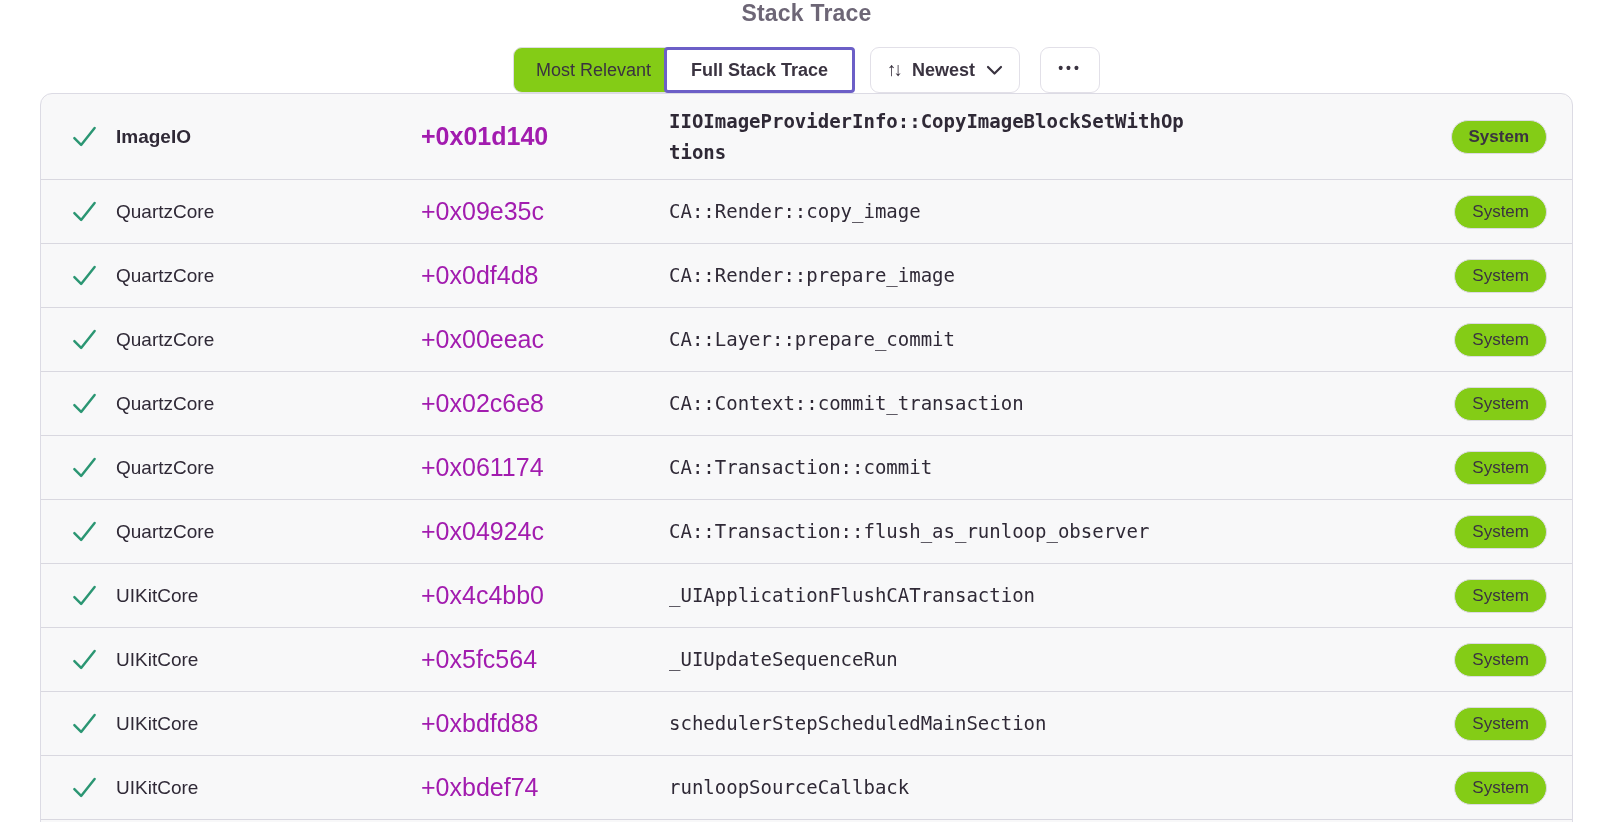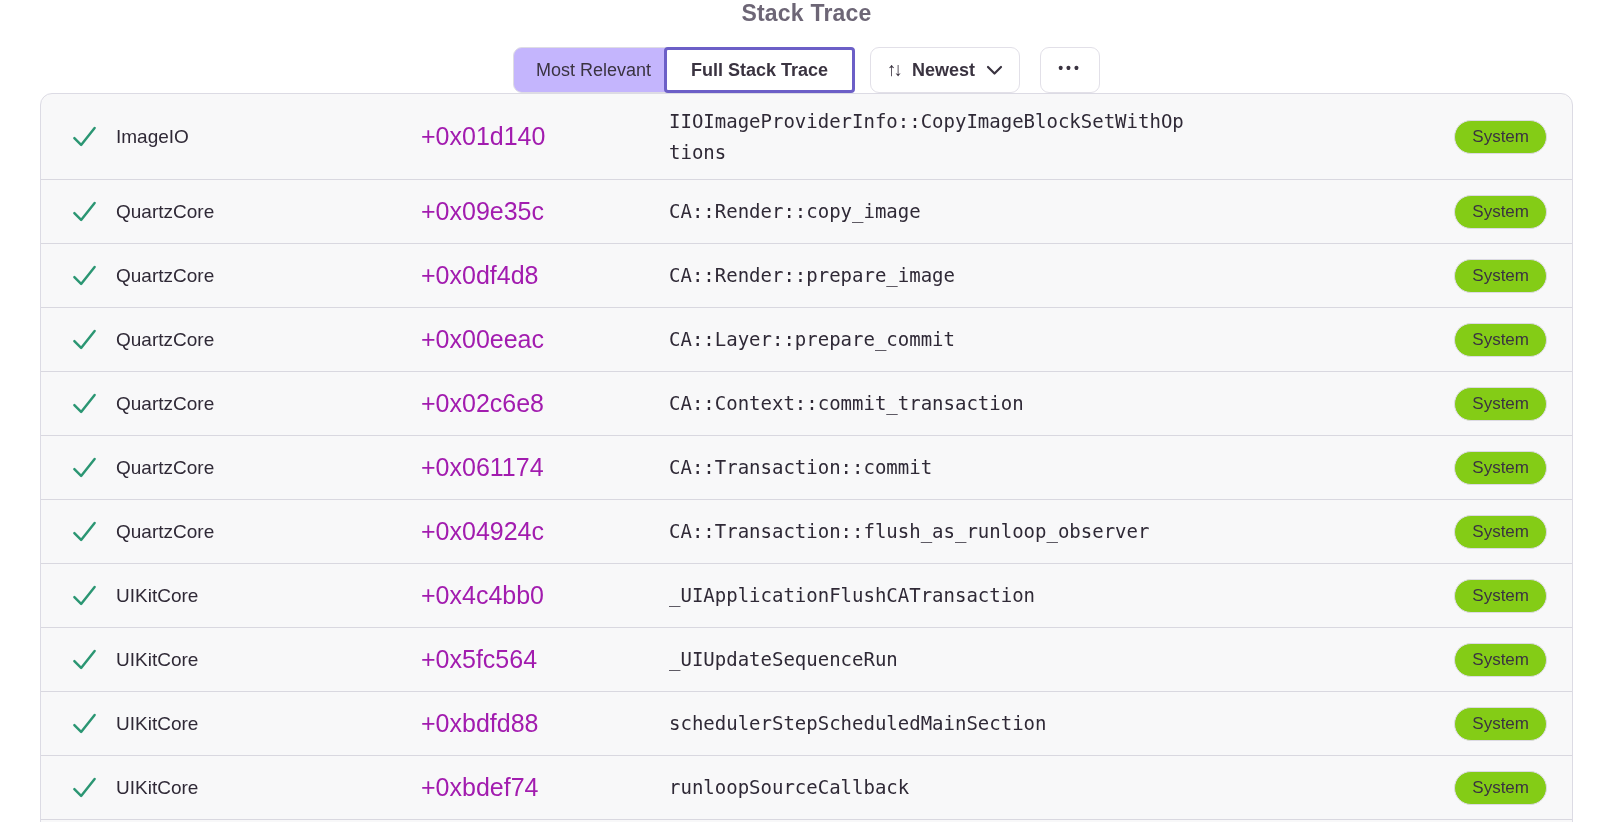--- a/index.html
+++ b/index.html
@@ -25,21 +25,21 @@
     letter-spacing: 0.2px;
   }
   .header-spacer { flex: 1; }
   .controls { display: flex; align-items: center; }
   .segmented { display: flex; align-items: center; }
   .segment {
     height: 46px;
     display: flex; align-items: center;
     padding: 0 22px;
     font-size: 18px;
-    background: #c4b5fd;
+    background: #84cc16;
     border: 1px solid #dedce4;
     border-radius: 9px 0 0 9px;
     color: #3a3340;
     cursor: pointer;
     white-space: nowrap;
   }
   .segment.active {
     background: #ffffff;
     border: 3px solid #6C5FC7;
     border-radius: 4px;
@@ -75,21 +75,21 @@
     overflow: hidden;
   }
   .frame-row {
     display: flex;
     align-items: center;
     min-height: 64px;
     padding: 0 25px 0 30px;
     cursor: pointer;
   }
   .frame-row + .frame-row, .row-stub { border-top: 1px solid #d9d8e0; }
-  .frame-row.tall { min-height: 85px; }
+  .frame-row.tall { min-height: 85px; font-weight: bold; }
   .cell-check { width: 45px; display: flex; align-items: center; flex: none; }
   .cell-module {
     width: 305px; flex: none;
     font-size: 19px;
     color: #2f2936;
   }
   .cell-address {
     width: 248px; flex: none;
     font-size: 25px;
     color: #a21caf;

